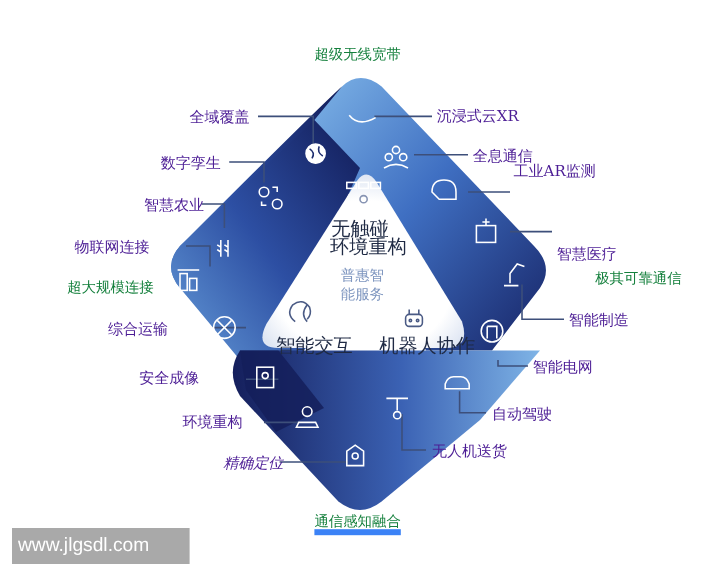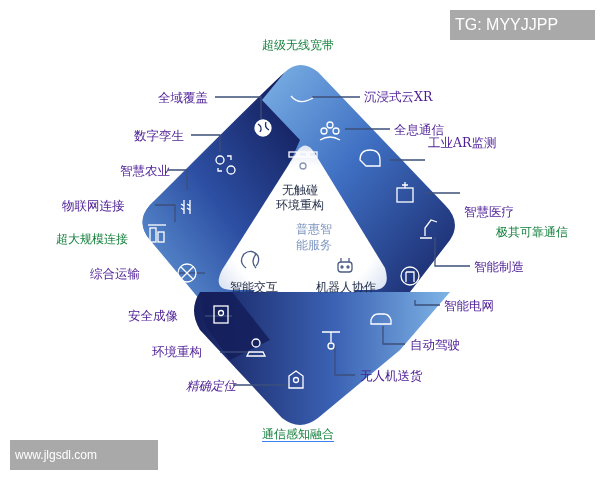--- a/index.html
+++ b/index.html
@@ -4,27 +4,27 @@
 <style>
   html, body { margin:0; padding:0; }
   body { width:600px; height:480px; background:#ffffff; position:relative; overflow:hidden;
          font-family:"DejaVu Serif", serif; }
   .stage { position:absolute; left:0; top:0; width:600px; height:480px; }
   svg.diagram { position:absolute; left:0; top:0; }
   .lbl { position:absolute; font-size:12.5px; color:#4c1d95; white-space:nowrap; line-height:14px;
          font-family:"DejaVu Serif", serif; }
   .cat { position:absolute; font-size:12px; color:#15803d; white-space:nowrap; line-height:14px;
          font-family:"DejaVu Serif", serif; }
-  .inner { position:absolute; font-size:12px; color:#1f2a44; white-space:nowrap; line-height:15px; text-align:center;
+  .inner { position:absolute; font-size:16px; color:#1f2a44; white-space:nowrap; line-height:15px; text-align:center;
            font-family:"DejaVu Serif", serif; }
   .center-title { position:absolute; font-size:12px; color:#7d95bf; line-height:16px; text-align:center; width:60px;
                   font-family:"DejaVu Serif", serif; }
   .wm { position:absolute; background:#a9a9a9; color:#ffffff; font-family:"Liberation Sans", sans-serif; }
   .wm-tg { left:450px; top:10px; width:140px; height:30px; font-size:16px; line-height:30px; padding-left:5px; }
-  .wm-url { left:10px; top:440px; width:143px; height:30px; font-size:12px; line-height:30px; padding-left:5px; }
+  .wm-url { left:10px; top:440px; width:143px; height:30px; font-size:16px; line-height:30px; padding-left:5px; }
 </style>
 </head>
 <body>
 
 <div class="stage">
 
   <svg class="diagram" width="600" height="480" viewBox="0 0 600 480">
     <defs>
       <linearGradient id="gTR" x1="0" y1="0" x2="1" y2="1">
         <stop offset="0" stop-color="#7db3e6"></stop>
@@ -77,45 +77,45 @@
       <polyline points="435,237 435,266 470,266"></polyline>
       <polyline points="415,300 415,305 440,305"></polyline>
       <polyline points="383,326 383,344 405,344"></polyline>
       <polyline points="335,345 335,375 355,375"></polyline>
     </g>
   </svg>
 
   <div class="cat" style="left:262px;top:38px;">超级无线宽带</div>
   <div class="cat" style="left:34px;top:232px;margin-left:22px;">超大规模连接</div>
   <div class="cat" style="left:496px;top:225px;">极其可靠通信</div>
-  <div class="cat" style="left:262px;top:427px;border-bottom:1px solid #3b82f6;">通信感知融合</div>
+  <div class="cat" style="left:262px;top:427px;border-bottom:5px solid #3b82f6;">通信感知融合</div>
 
   <div class="lbl" style="left:158px;top:91px;">全域覆盖</div>
   <div class="lbl" style="left:134px;top:129px;">数字孪生</div>
   <div class="lbl" style="left:120px;top:164px;">智慧农业</div>
   <div class="lbl" style="left:62px;top:199px;">物联网连接</div>
   <div class="lbl" style="left:90px;top:267px;">综合运输</div>
-  <div class="lbl" style="left:128px;top:309px;">安全成像</div>
+  <div class="lbl" style="left:116px;top:309px;font-family:Liberation Mono, monospace;">安全成像</div>
   <div class="lbl" style="left:152px;top:345px;">环境重构</div>
   <div class="lbl" style="left:186px;top:379px;font-style:italic;">精确定位</div>
 
   <div class="lbl" style="left:364px;top:90px;">沉浸式云XR</div>
   <div class="lbl" style="left:394px;top:123px;">全息通信</div>
   <div class="lbl" style="left:428px;top:136px;">工业AR监测</div>
   <div class="lbl" style="left:464px;top:205px;">智慧医疗</div>
   <div class="lbl" style="left:474px;top:260px;">智能制造</div>
   <div class="lbl" style="left:444px;top:299px;">智能电网</div>
   <div class="lbl" style="left:410px;top:338px;">自动驾驶</div>
   <div class="lbl" style="left:360px;top:369px;">无人机送货</div>
 
   <div class="inner" style="left:275px;top:183px;width:50px;">
     <div>无触碰</div>
     <div>环境重构</div>
   </div>
-  <div class="center-title" style="left:272px;top:221px;text-align:right;">
+  <div class="center-title" style="left:272px;top:221px;">
     <div>普惠智</div>
     <div>能服务</div>
   </div>
   <div class="inner" style="left:230px;top:280px;">智能交互</div>
   <div class="inner" style="left:316px;top:280px;">机器人协作</div>
 
   <svg class="diagram" width="600" height="480" viewBox="0 0 600 480">
     <g stroke="#ffffff" stroke-width="1.3" fill="none">
       <g>
           <circle cx="263" cy="128" r="8" fill="#ffffff"></circle>
@@ -192,15 +192,14 @@
         </g>
       <g stroke="#4b5b85">
           <rect x="338" y="262" width="14" height="10" rx="3"></rect>
           <path d="M341,258 v4 M349,258 v4"></path>
           <circle cx="342" cy="267" r="1"></circle>
           <circle cx="348" cy="267" r="1"></circle>
         </g>
     </g>
   </svg>
 
-  <div class="wm wm-tg">TG: MYYJJPP</div>
   <div class="wm wm-url">www.jlgsdl.com</div>
 </div>
 
 </body></html>

